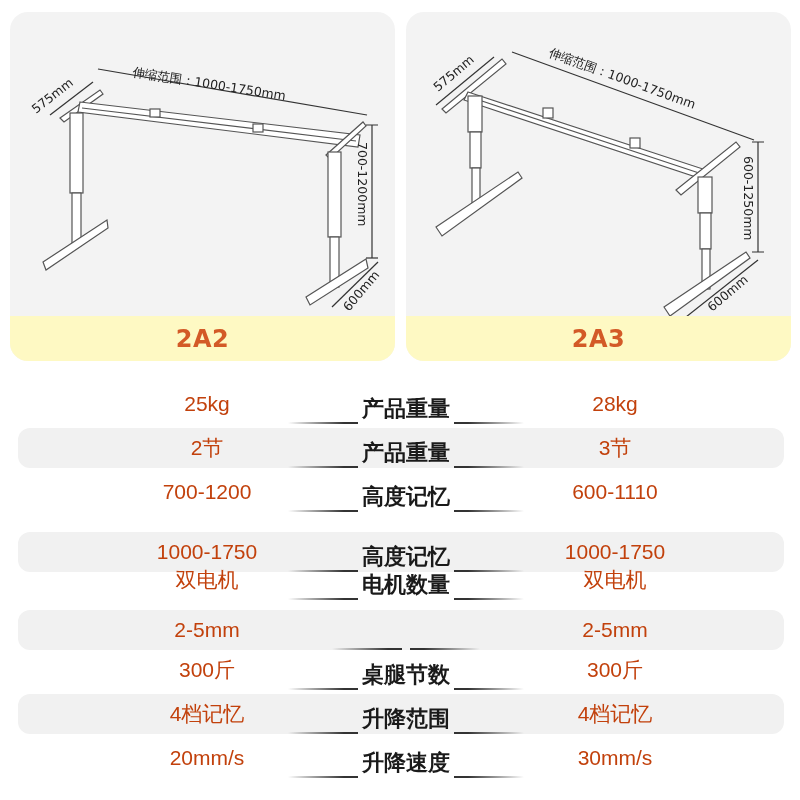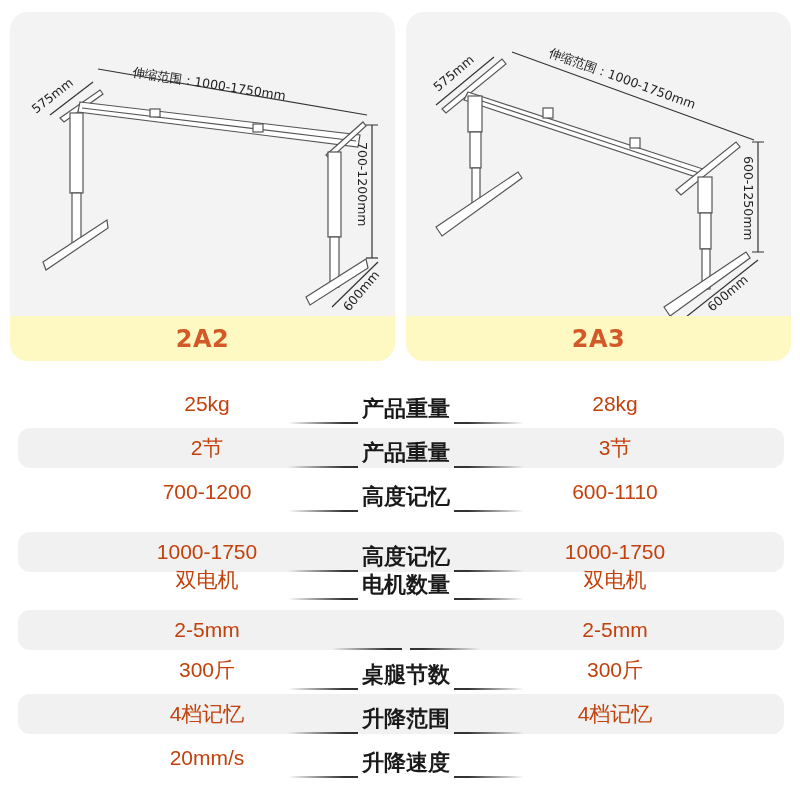--- a/index.html
+++ b/index.html
@@ -196,14 +196,15 @@
       </div>
     <span class="val right">4档记忆</span>
   </div>
   <div class="row" style="top:358px">
     <span class="val left">20mm/s</span>
     <div class="label-wrap">
         <div class="line-l"></div>
         <span class="label">升降速度</span>
         <div class="line-r"></div>
       </div>
+    <span class="val right">30mm/s</span>
   </div>
 </div>
 
 </body></html>

